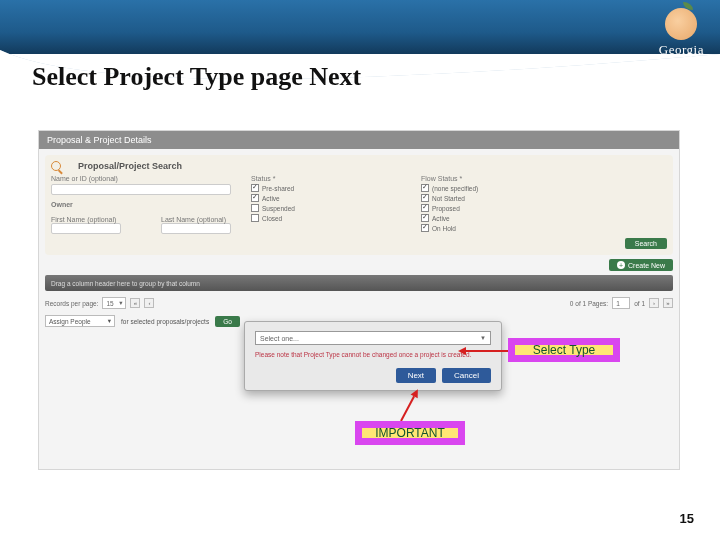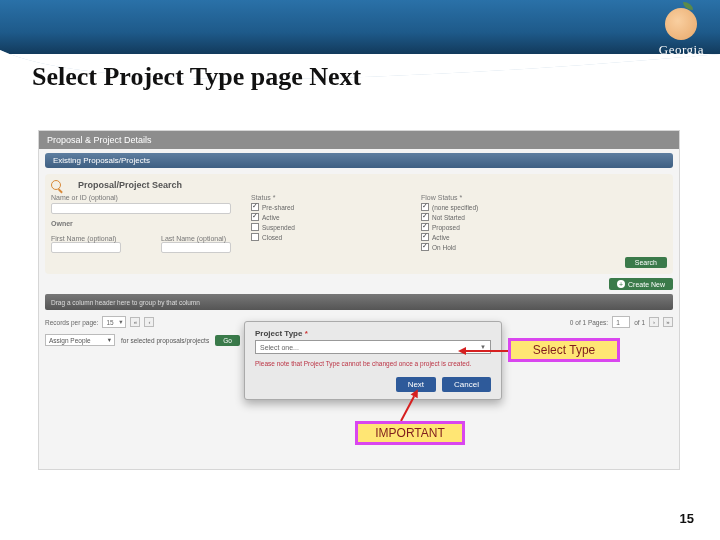--- a/index.html
+++ b/index.html
@@ -194,23 +194,23 @@
   .pg-btn { width:10px;height:10px; background:#f0f0f0; border:1px solid #bbb; display:inline-flex;align-items:center;justify-content:center; font-size:6px; color:#666; }
   .assign-row { display:flex; align-items:center; gap:6px; margin:6px 6px 0; font-size:6.5px; }
   .assign-drop { height:12px; width:70px; background:#fff; border:1px solid #bbb; display:flex;align-items:center;justify-content:space-between;padding:0 3px; }
   .go-btn { background:#3a7a4a;color:#fff;padding:2px 8px;border-radius:2px;cursor:pointer;font-size:6.5px; }
   .back-top { text-align:center; font-size:6.5px; color:#777; text-decoration:underline; margin-top:8px; cursor:pointer; }
   .copyright { text-align:center; font-size:6px; color:#999; margin-top:4px; }
 
   .callout {
     position: absolute;
     background: #ffe674;
-    border: 3px solid #d946ef;
+    border: 7px solid #d946ef;
     font-family: Arial, sans-serif;
-    color: #7f1d1d;
+    color: #14532d;
     text-align: left;
     display: flex; align-items: center; justify-content: center;
   }
   .callout-select { left: 508px; top: 338px; width: 112px; height: 24px; font-size: 12px; }
   .callout-imp { left: 355px; top: 421px; width: 110px; height: 24px; font-size: 12px; }
   .arrow-red {
     position: absolute;
     background: #d62020;
   }
   .arrow-to-select {
@@ -252,21 +252,20 @@
 
 <div class="georgia-logo">
   <div class="peach"></div>
   <div class="georgia-text">Georgia</div>
 </div>
 
 <h1 class="slide-title">Select Project Type page Next</h1>
 
 <div class="app-shot">
   <div class="section-bar">Proposal &amp; Project Details</div>
-  <div class="sub-bar">Existing Proposals/Projects</div>
 
   <div class="search-panel">
     <div class="search-head">
       <span class="mag"></span>
       <span>Proposal/Project Search</span>
     </div>
     <div class="search-grid">
       <div class="search-col">
         <div class="field-lbl">Name or ID (optional)</div>
         <div class="text-inp"></div>
@@ -367,23 +366,20 @@
     </div>
     <span>for selected proposals/projects</span>
     <span class="go-btn">Go</span>
   </div>
 
   <div class="back-top">Back to Top</div>
   <div class="copyright">Copyright Compusult Ltd., 2014-2015</div>
 
   <div class="modal">
     <div class="modal-body">
-      <div class="type-label">
-        <span>Project Type</span> <span class="req">*</span>
-      </div>
       <div class="type-select">
         <span>Select one...</span>
         <span class="arr">▼</span>
       </div>
       <div class="note-text">Please note that Project Type cannot be changed once a project is created.</div>
       <div class="modal-btns">
         <div class="m-btn m-next">Next</div>
         <div class="m-btn m-cancel">Cancel</div>
       </div>
     </div>

